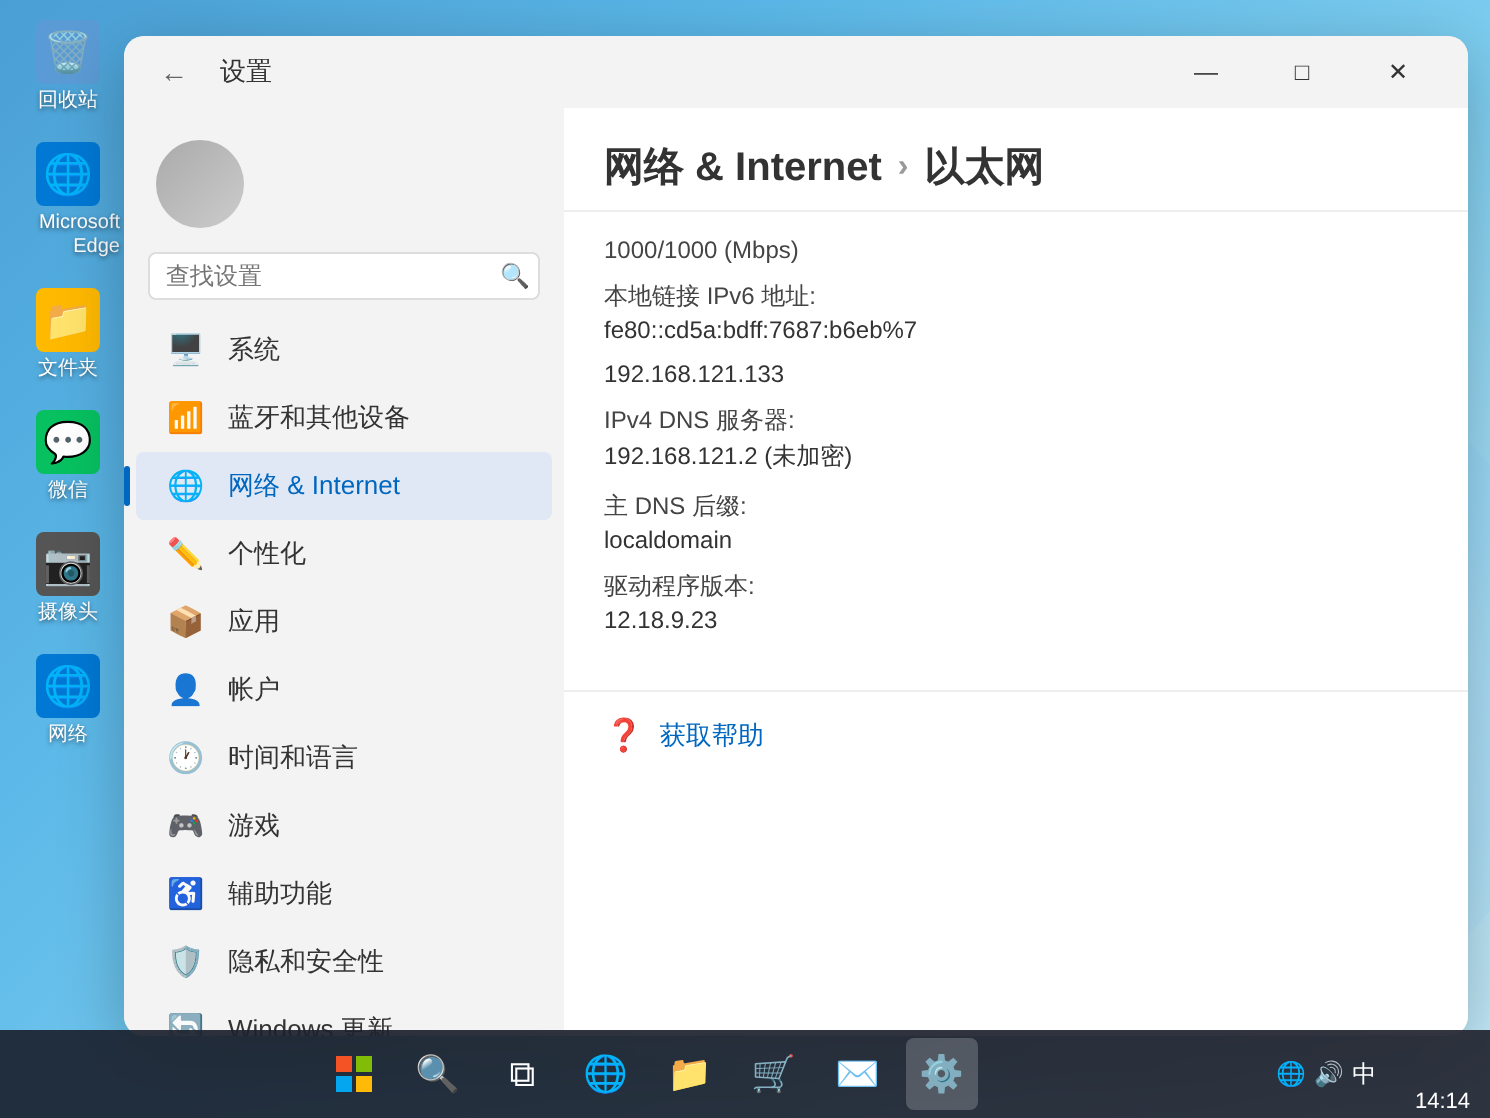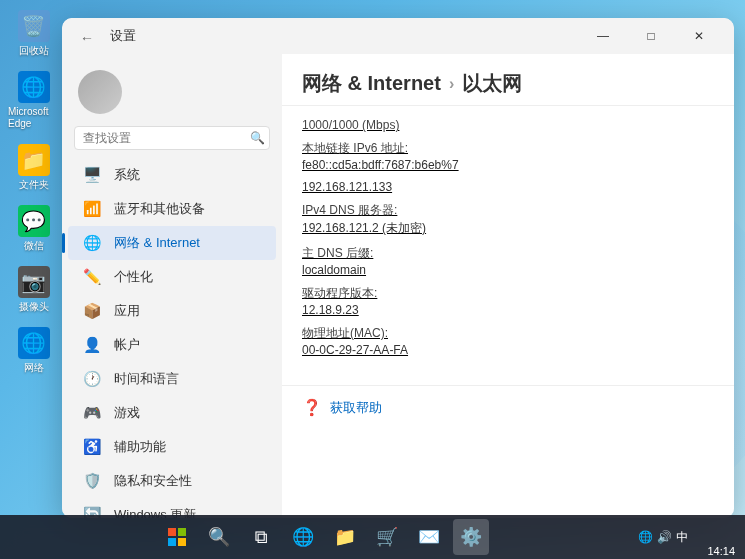--- a/index.html
+++ b/index.html
@@ -34,21 +34,21 @@
       border-radius: 4px;
       display: flex;
       align-items: center;
       justify-content: center;
       font-size: 20px;
       margin-bottom: 3px;
     }
     .desktop-icon .icon-label {
       font-size: 10px;
       color: white;
-      text-align: left;
+      text-align: right;
       text-shadow: 0 1px 2px rgba(0,0,0,0.5);
       line-height: 1.2;
     }
 
     
     .settings-window {
       position: absolute;
       top: 18px;
       left: 62px;
       width: 672px;
@@ -222,21 +222,20 @@
     .breadcrumb .breadcrumb-sep {
       font-size: 16px;
       color: #999;
     }
 
     .info-section {
       padding: 12px 20px;
     }
     .info-row {
       margin-bottom: 8px;
-      text-decoration: underline;
     }
     .info-label {
       font-size: 12px;
       color: #444;
       font-weight: 500;
       margin-bottom: 1px;
     }
     .info-value {
       font-size: 12px;
       color: #333;
@@ -458,24 +457,20 @@
           <div class="info-value">localdomain</div>
         </div>
 
 
 
         <div class="info-row">
           <div class="info-label">驱动程序版本:</div>
           <div class="info-value">12.18.9.23</div>
         </div>
 
-        <div class="info-row">
-          <div class="info-label">物理地址(MAC):</div>
-          <div class="info-value">00-0C-29-27-AA-FA</div>
-        </div>
       </div>
 
       <div class="help-link">
         <span style="font-size:16px;">❓</span>
         <span>获取帮助</span>
       </div>
     </div>
   </div>
 </div>
 

